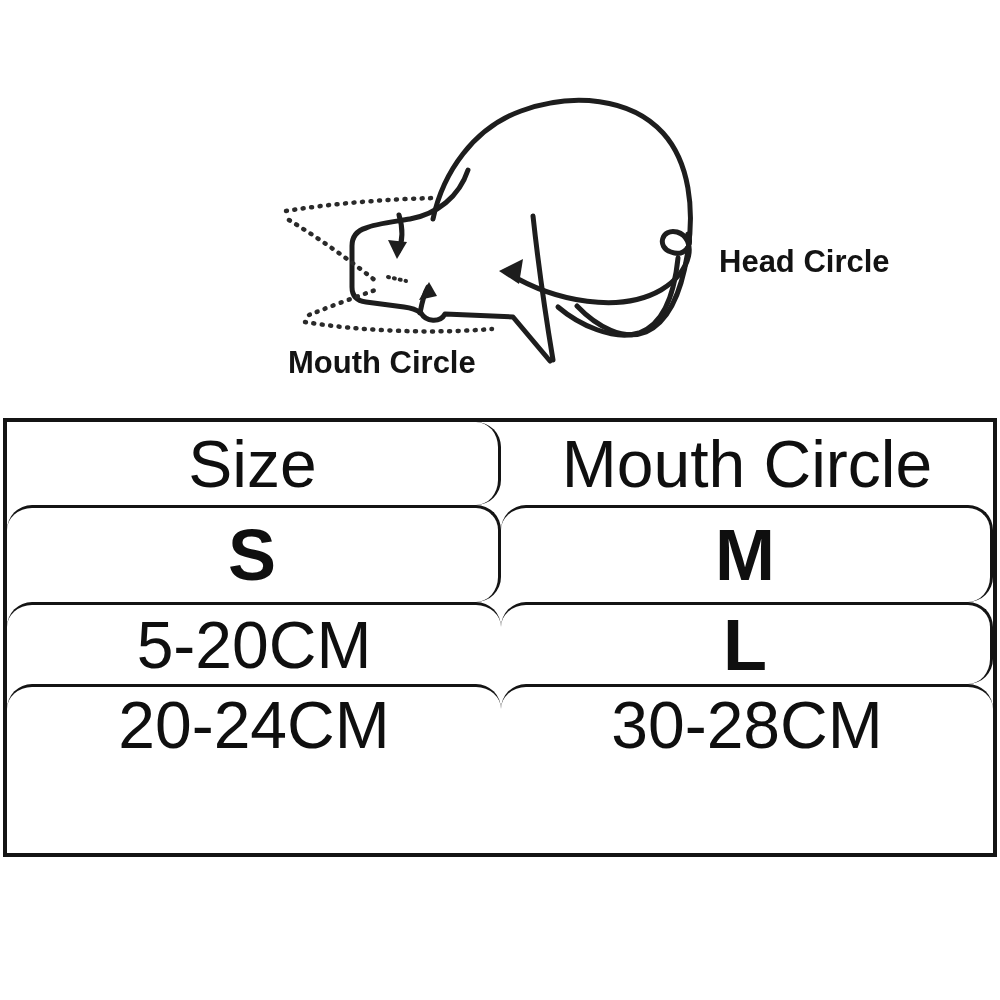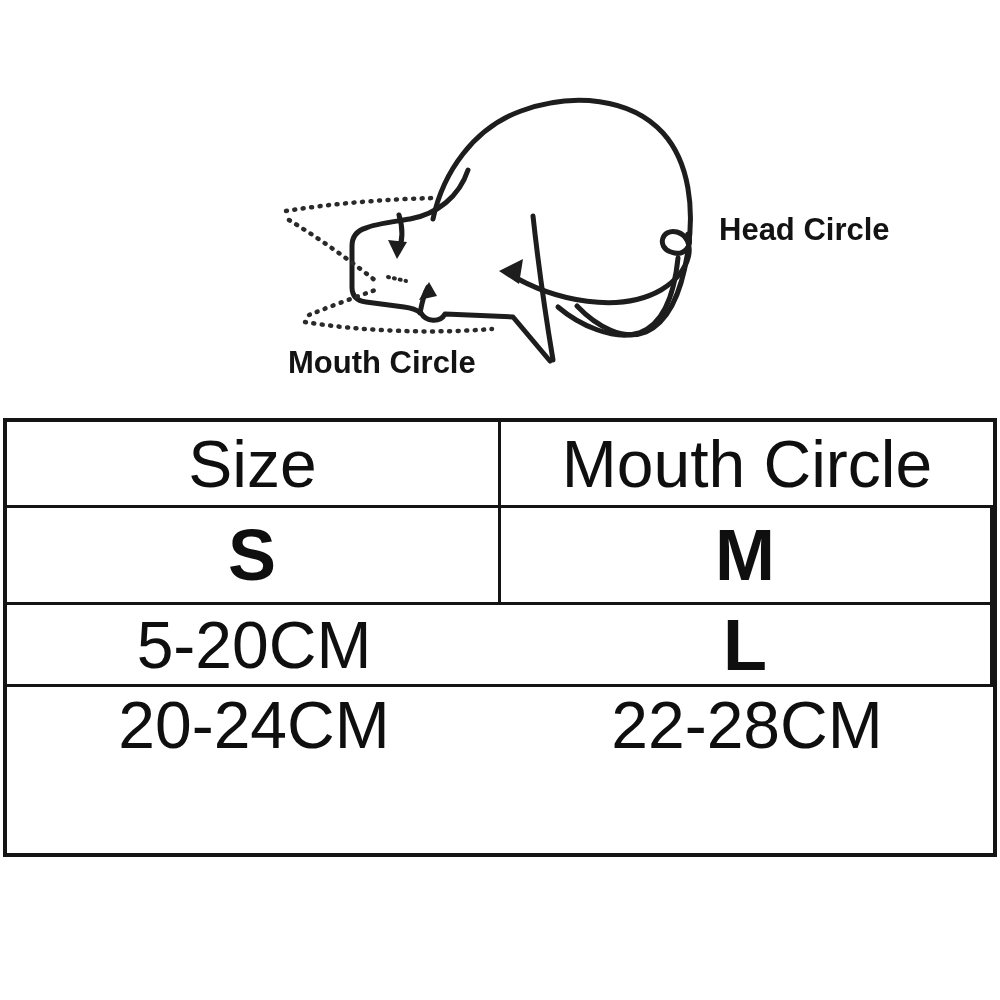--- a/index.html
+++ b/index.html
@@ -21,21 +21,21 @@
   .diagram svg { position: absolute; left: 0; top: 0; }
   .diagram-label {
     position: absolute;
     font-size: 31px;
     font-weight: bold;
     color: #131313;
     white-space: nowrap;
     letter-spacing: 0px;
   }
   .label-mouth { left: 288px; top: 345px; }
-  .label-head  { left: 719px; top: 212px; }
+  .label-head  { left: 719px; top: 244px; }
 
   
   .size-table {
     position: absolute;
     left: 3px; top: 418px;
     width: 994px; height: 439px;
     box-sizing: border-box;
     border: 4px solid #141414;
     display: grid;
     grid-template-columns: 494px 1fr;
@@ -44,20 +44,21 @@
   }
   .cell {
     display: flex;
     align-items: center;
     justify-content: center;
     font-size: 66px;
     color: #0f0f0f;
     box-sizing: border-box;
     border-top: 3px solid #141414;
     overflow: hidden;
+    border-radius: 25px;
   }
   .cell.first-row { border-top: none; }
   .cell.col-size { border-right: 3px solid #141414; }
   .cell.size-letter { font-weight: 800; font-size: 72px; letter-spacing: 1px; }
   .cell.header-cell { font-weight: normal; }
 </style>
 </head>
 <body>
 
 <div class="screen">
@@ -108,16 +109,16 @@
     <div class="cell first-row header-cell">Mouth Circle</div>
 
     <div class="cell col-size size-letter">S</div>
 
     <div class="cell col-size size-letter">M</div>
     <div class="cell">5-20CM</div>
 
     <div class="cell col-size size-letter">L</div>
     <div class="cell">20-24CM</div>
 
-    <div class="cell">22-28CM</div>
+    <div class="cell">30-28CM</div>
   </div>
 
 </div>
 
 </body></html>

